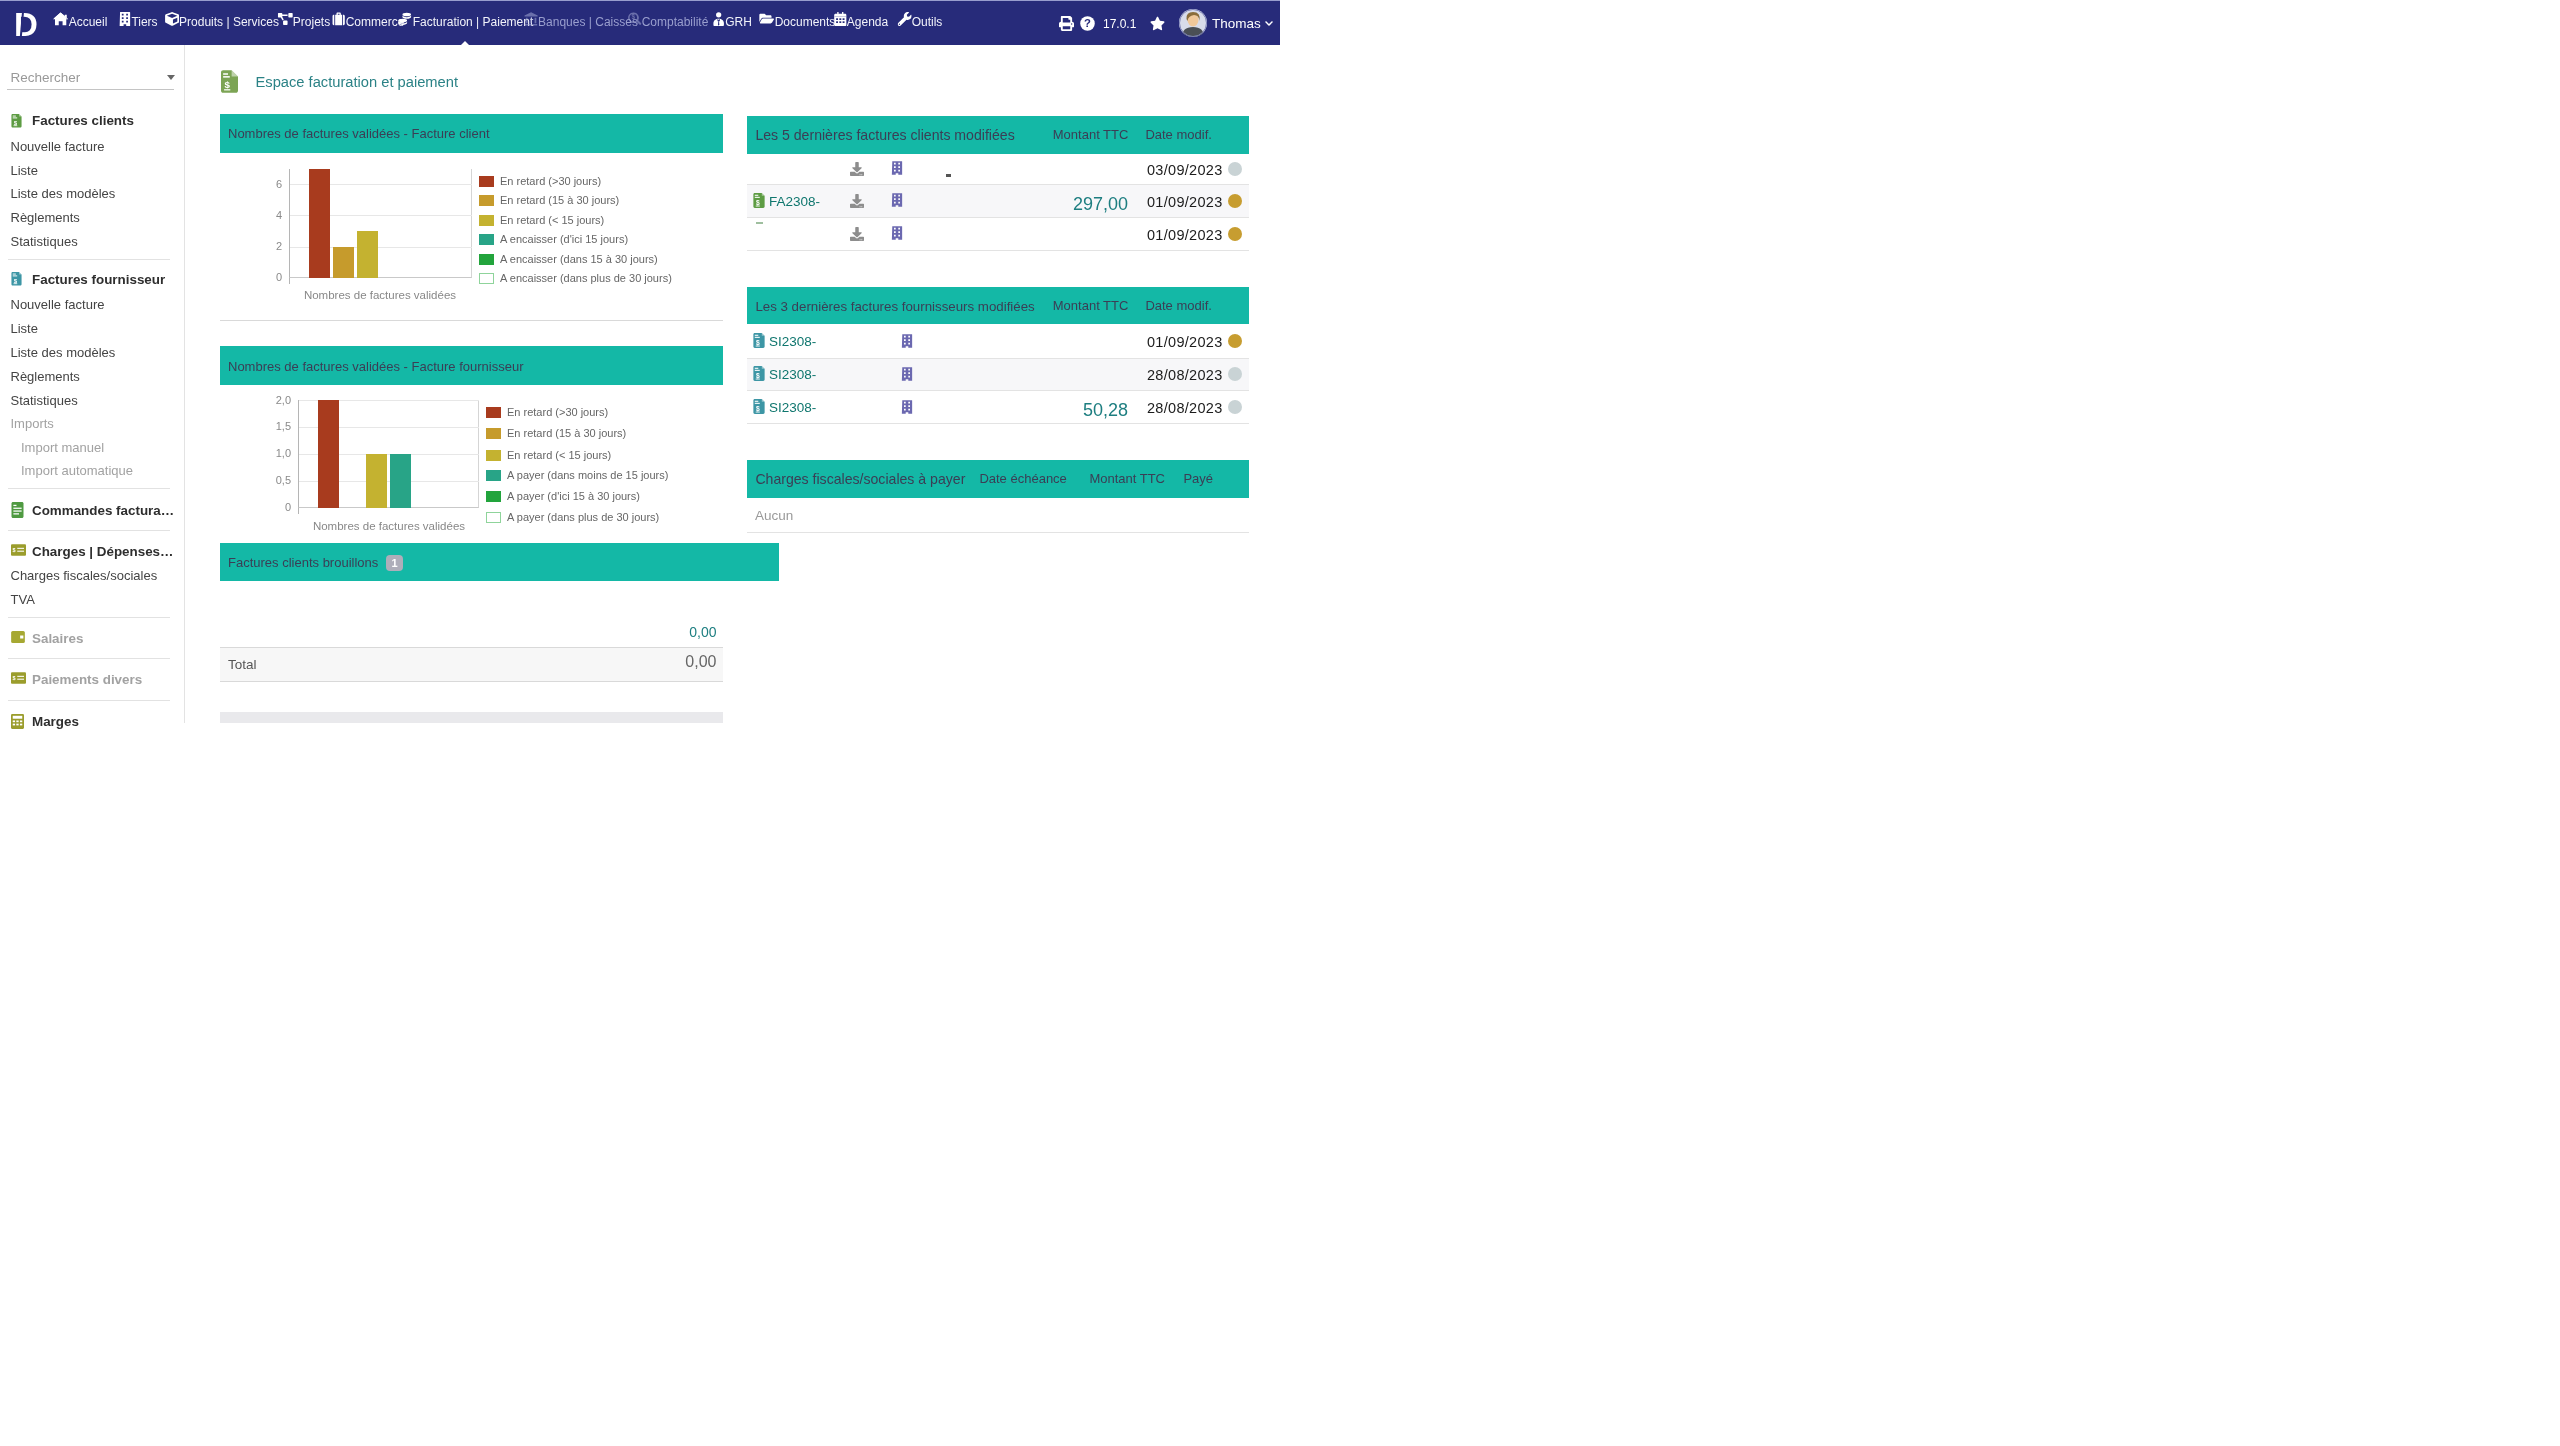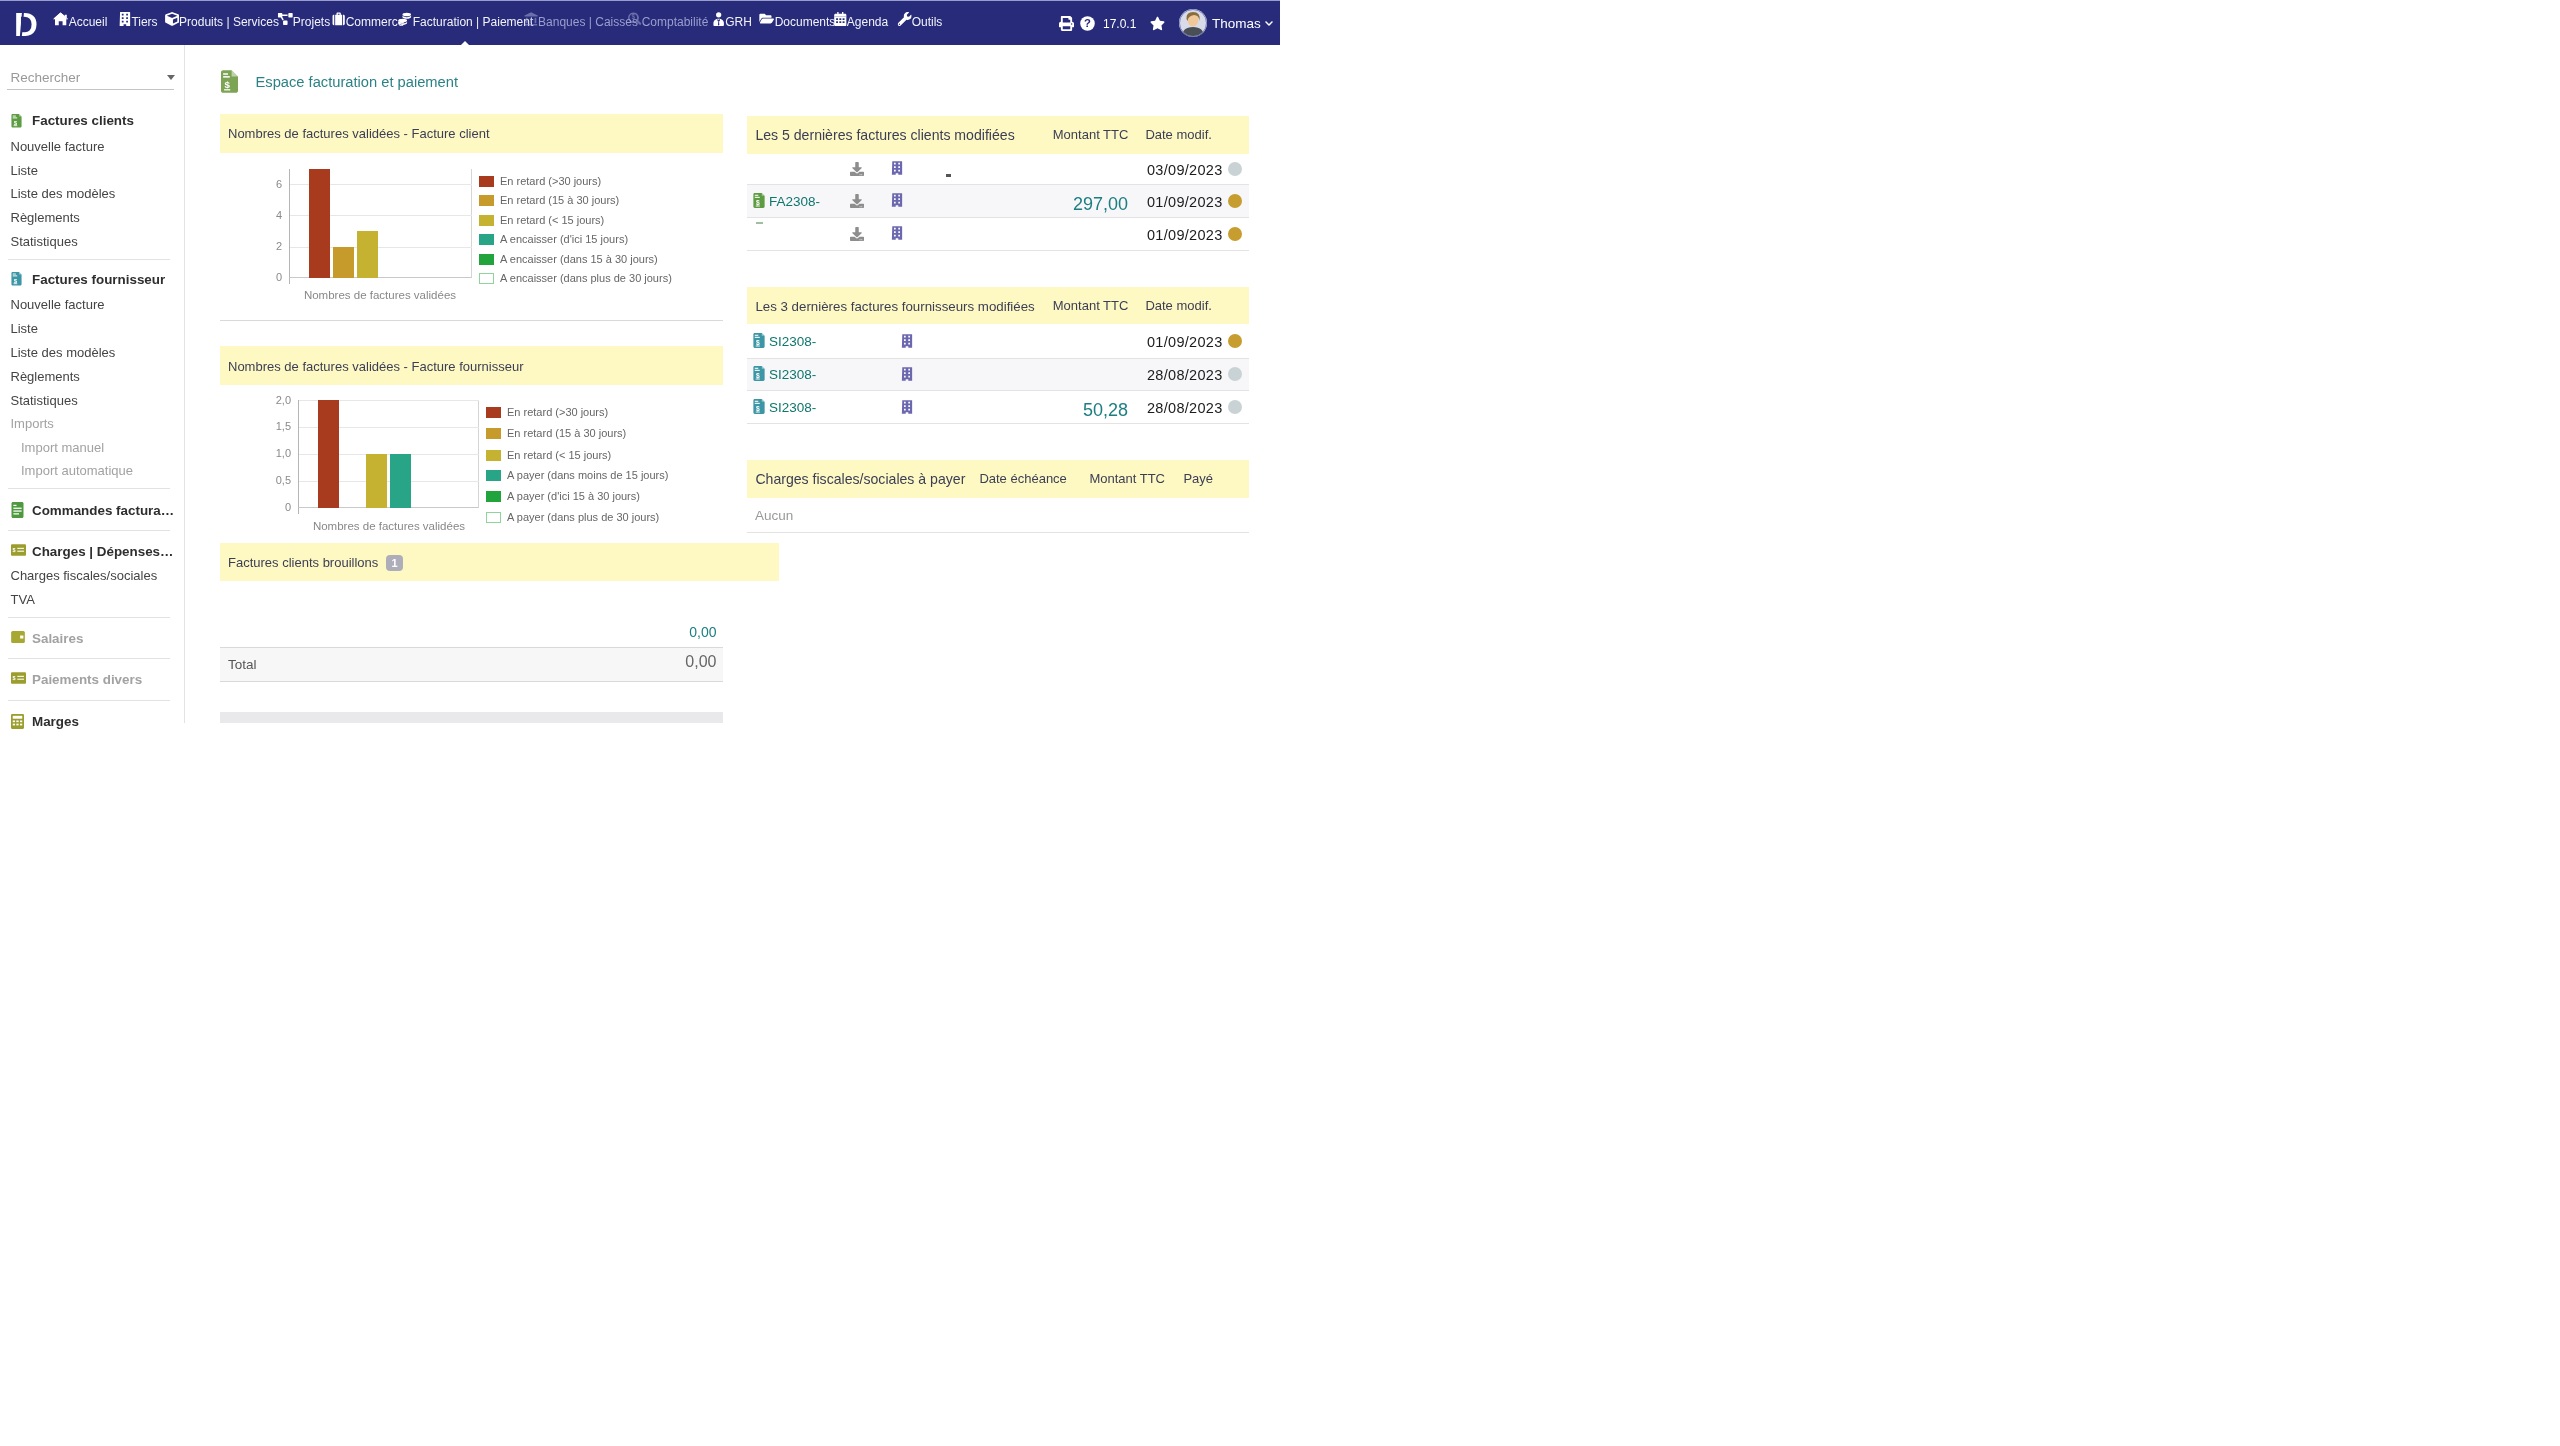--- a/index.html
+++ b/index.html
@@ -14,21 +14,21 @@
 .mi.dis svg{opacity:.55}
 #notch{position:absolute;left:460px;top:40px;width:0;height:0;border-left:5.5px solid transparent;border-right:5.5px solid transparent;border-bottom:5px solid #fff}
 #logo{position:absolute;left:14px;top:5px;color:#fff;font-size:33px;font-weight:bold;font-family:"Liberation Sans",sans-serif}
 #sidebar{position:absolute;left:0;top:45px;width:185px;height:678px;background:#fff;border-right:1px solid #e3e3e3}
 .snavline{border:0;border-top:1px solid #e2e2e2;margin:0 10px 0 8px}
 .sitem{position:absolute;left:10.5px;font-size:13px;color:#444;white-space:nowrap}
 .shead{position:absolute;left:32px;font-size:13.4px;font-weight:bold;color:#2e2e2e;white-space:nowrap}
 .sgray{color:#a2a2a2}
 .sico{position:absolute;left:11px}
 #main{position:absolute;left:186px;top:45px;width:1094px;height:678px;background:#fff}
-.boxhead{position:absolute;background:#fef9c3;color:#3b3e55;font-size:13px}
+.boxhead{position:absolute;background:#14b8a6;color:#3b3e55;font-size:13px}
 .boxhead .t{position:absolute;left:8px;top:50%;transform:translateY(-50%);white-space:nowrap}
 .bline{position:absolute;border-top:1px solid #d9d9d9}
 .rrow-line{position:absolute;border-top:1px solid #e3e3e3}
 .teal{color:#1d7e80}
 .gridline{position:absolute;border-top:1px solid #e7e7e7}
 .bar{position:absolute}
 .ylab{position:absolute;font-size:11px;color:#8a8a8a;text-align:right;width:24px}
 .leg{position:absolute;width:15px;height:11px}
 .legt{position:absolute;font-size:11px;color:#666;white-space:nowrap}
 .datetxt{position:absolute;font-size:14.5px;letter-spacing:0.3px;color:#1c1c1c;white-space:nowrap}

